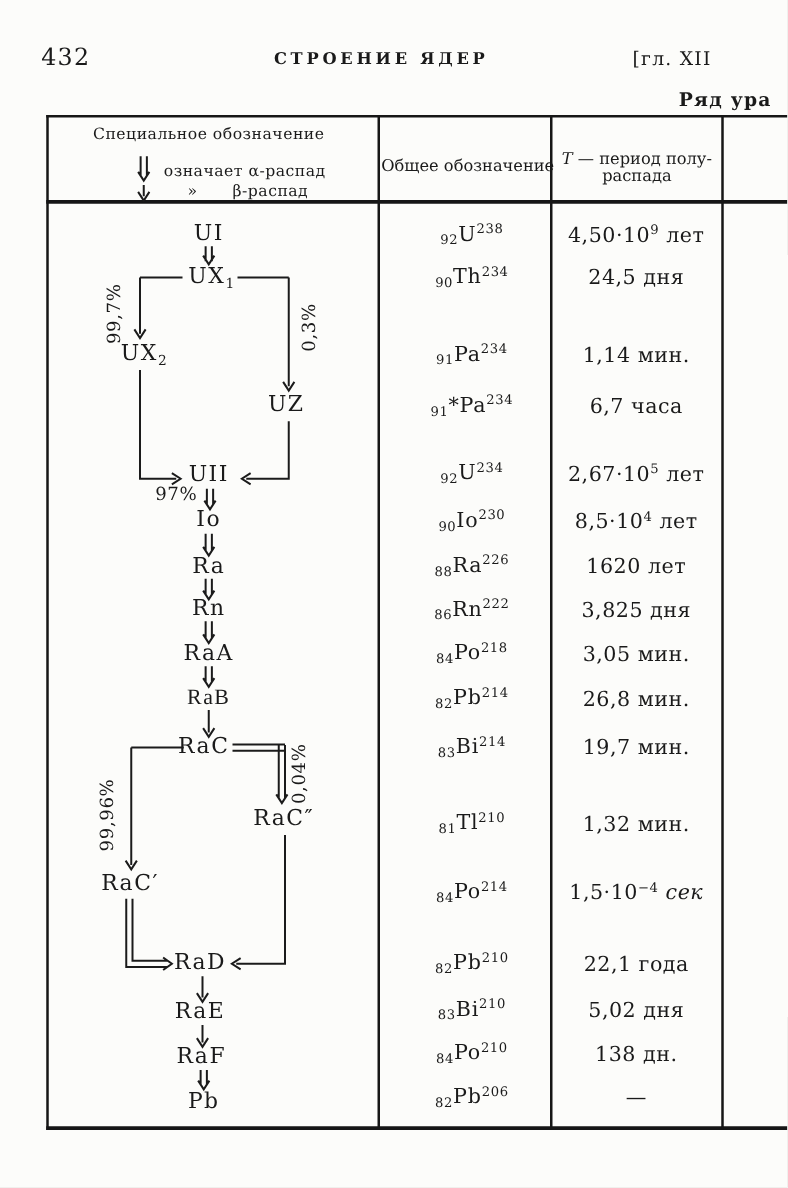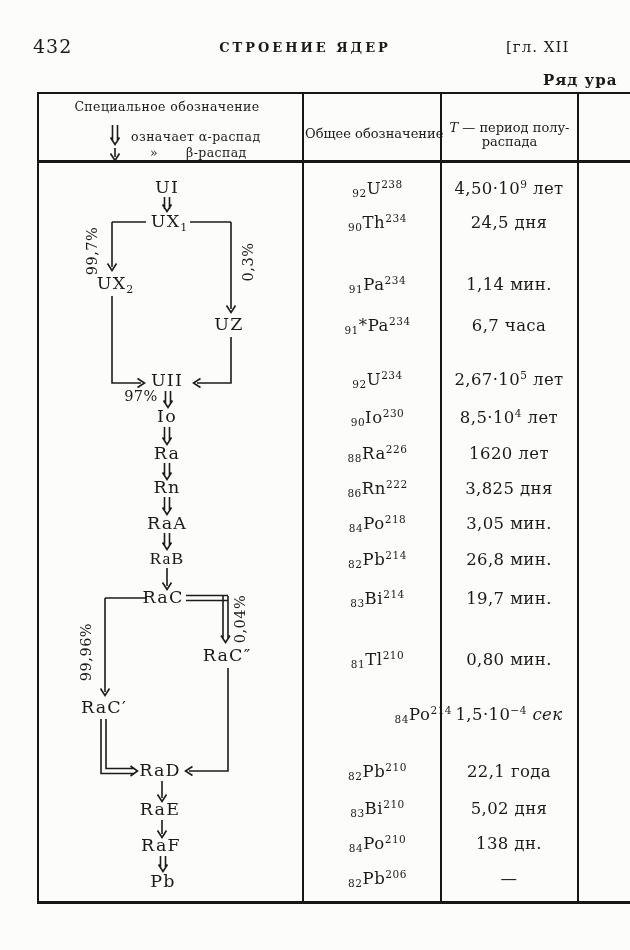--- a/index.html
+++ b/index.html
@@ -183,23 +183,23 @@
     <div class="iso" style="top: 523px;"><span class="ss sub">84</span><span>Po</span><span class="ss sup">218</span></div>
     <div class="hl" style="top: 523px;"><span>3,05 мин.</span><span class="ss sup"></span><span></span><span class="it"></span></div>
 
     <div class="iso" style="top: 559px;"><span class="ss sub">82</span><span>Pb</span><span class="ss sup">214</span></div>
     <div class="hl" style="top: 559px;"><span>26,8 мин.</span><span class="ss sup"></span><span></span><span class="it"></span></div>
 
     <div class="iso" style="top: 598px;"><span class="ss sub">83</span><span>Bi</span><span class="ss sup">214</span></div>
     <div class="hl" style="top: 598px;"><span>19,7 мин.</span><span class="ss sup"></span><span></span><span class="it"></span></div>
 
     <div class="iso" style="top: 659px;"><span class="ss sub">81</span><span>Tl</span><span class="ss sup">210</span></div>
-    <div class="hl" style="top: 659px;"><span>0,80 мин.</span><span class="ss sup"></span><span></span><span class="it"></span></div>
-
-    <div class="iso" style="top: 714px; text-align: right;"><span class="ss sub">84</span><span>Po</span><span class="ss sup">214</span></div>
+    <div class="hl" style="top: 659px;"><span>1,32 мин.</span><span class="ss sup"></span><span></span><span class="it"></span></div>
+
+    <div class="iso" style="top: 714px;"><span class="ss sub">84</span><span>Po</span><span class="ss sup">214</span></div>
     <div class="hl" style="top: 714px;"><span>1,5·10</span><span class="ss sup">−4</span><span></span><span class="it"> сек</span></div>
 
     <div class="iso" style="top: 771px;"><span class="ss sub">82</span><span>Pb</span><span class="ss sup">210</span></div>
     <div class="hl" style="top: 771px;"><span>22,1 года</span><span class="ss sup"></span><span></span><span class="it"></span></div>
 
     <div class="iso" style="top: 808px;"><span class="ss sub">83</span><span>Bi</span><span class="ss sup">210</span></div>
     <div class="hl" style="top: 808px;"><span>5,02 дня</span><span class="ss sup"></span><span></span><span class="it"></span></div>
 
     <div class="iso" style="top: 843px;"><span class="ss sub">84</span><span>Po</span><span class="ss sup">210</span></div>
     <div class="hl" style="top: 843px;"><span>138 дн.</span><span class="ss sup"></span><span></span><span class="it"></span></div>

